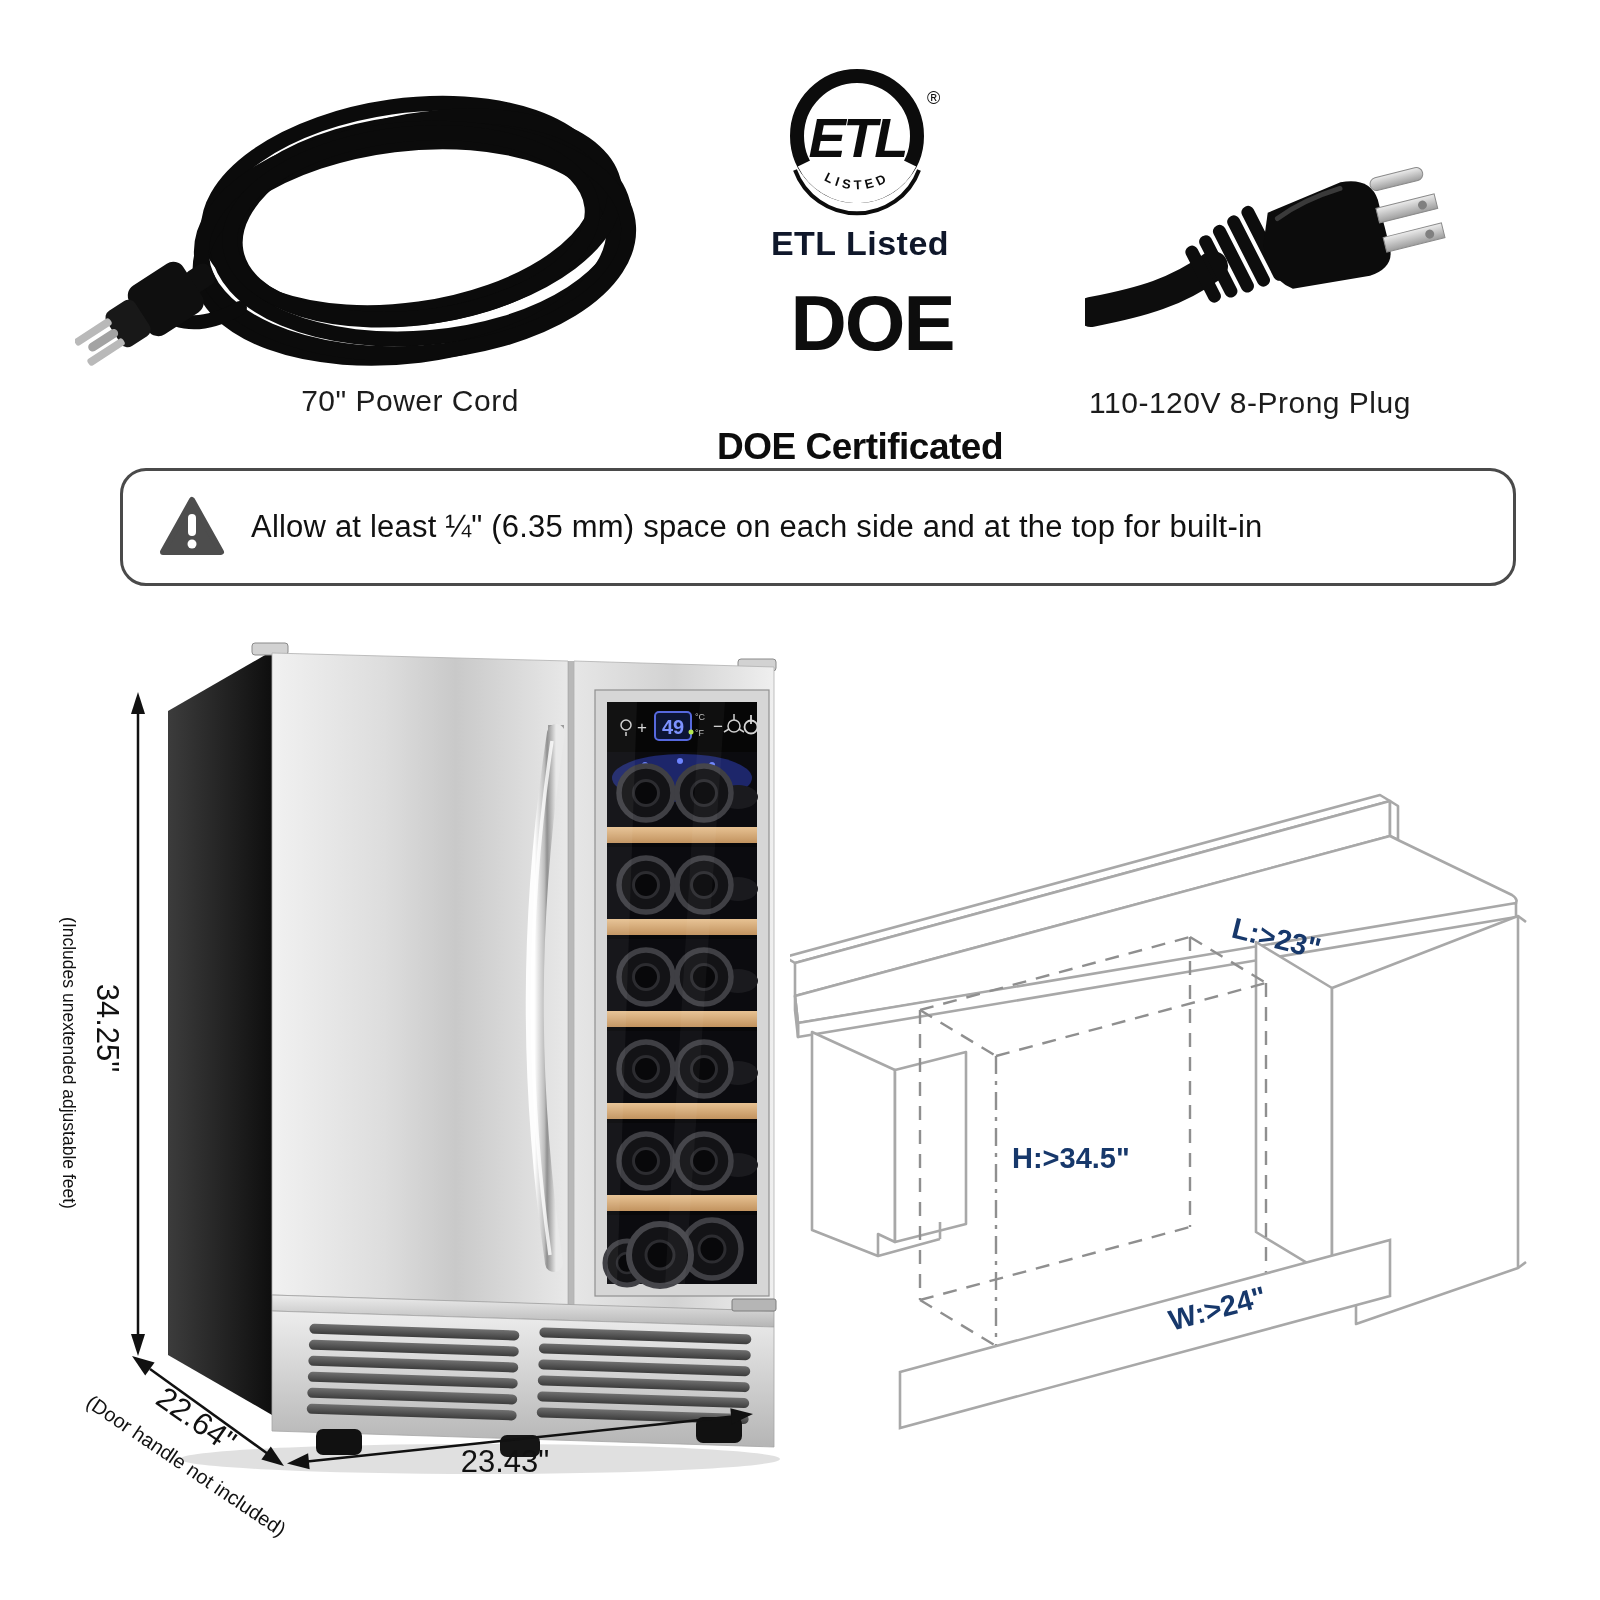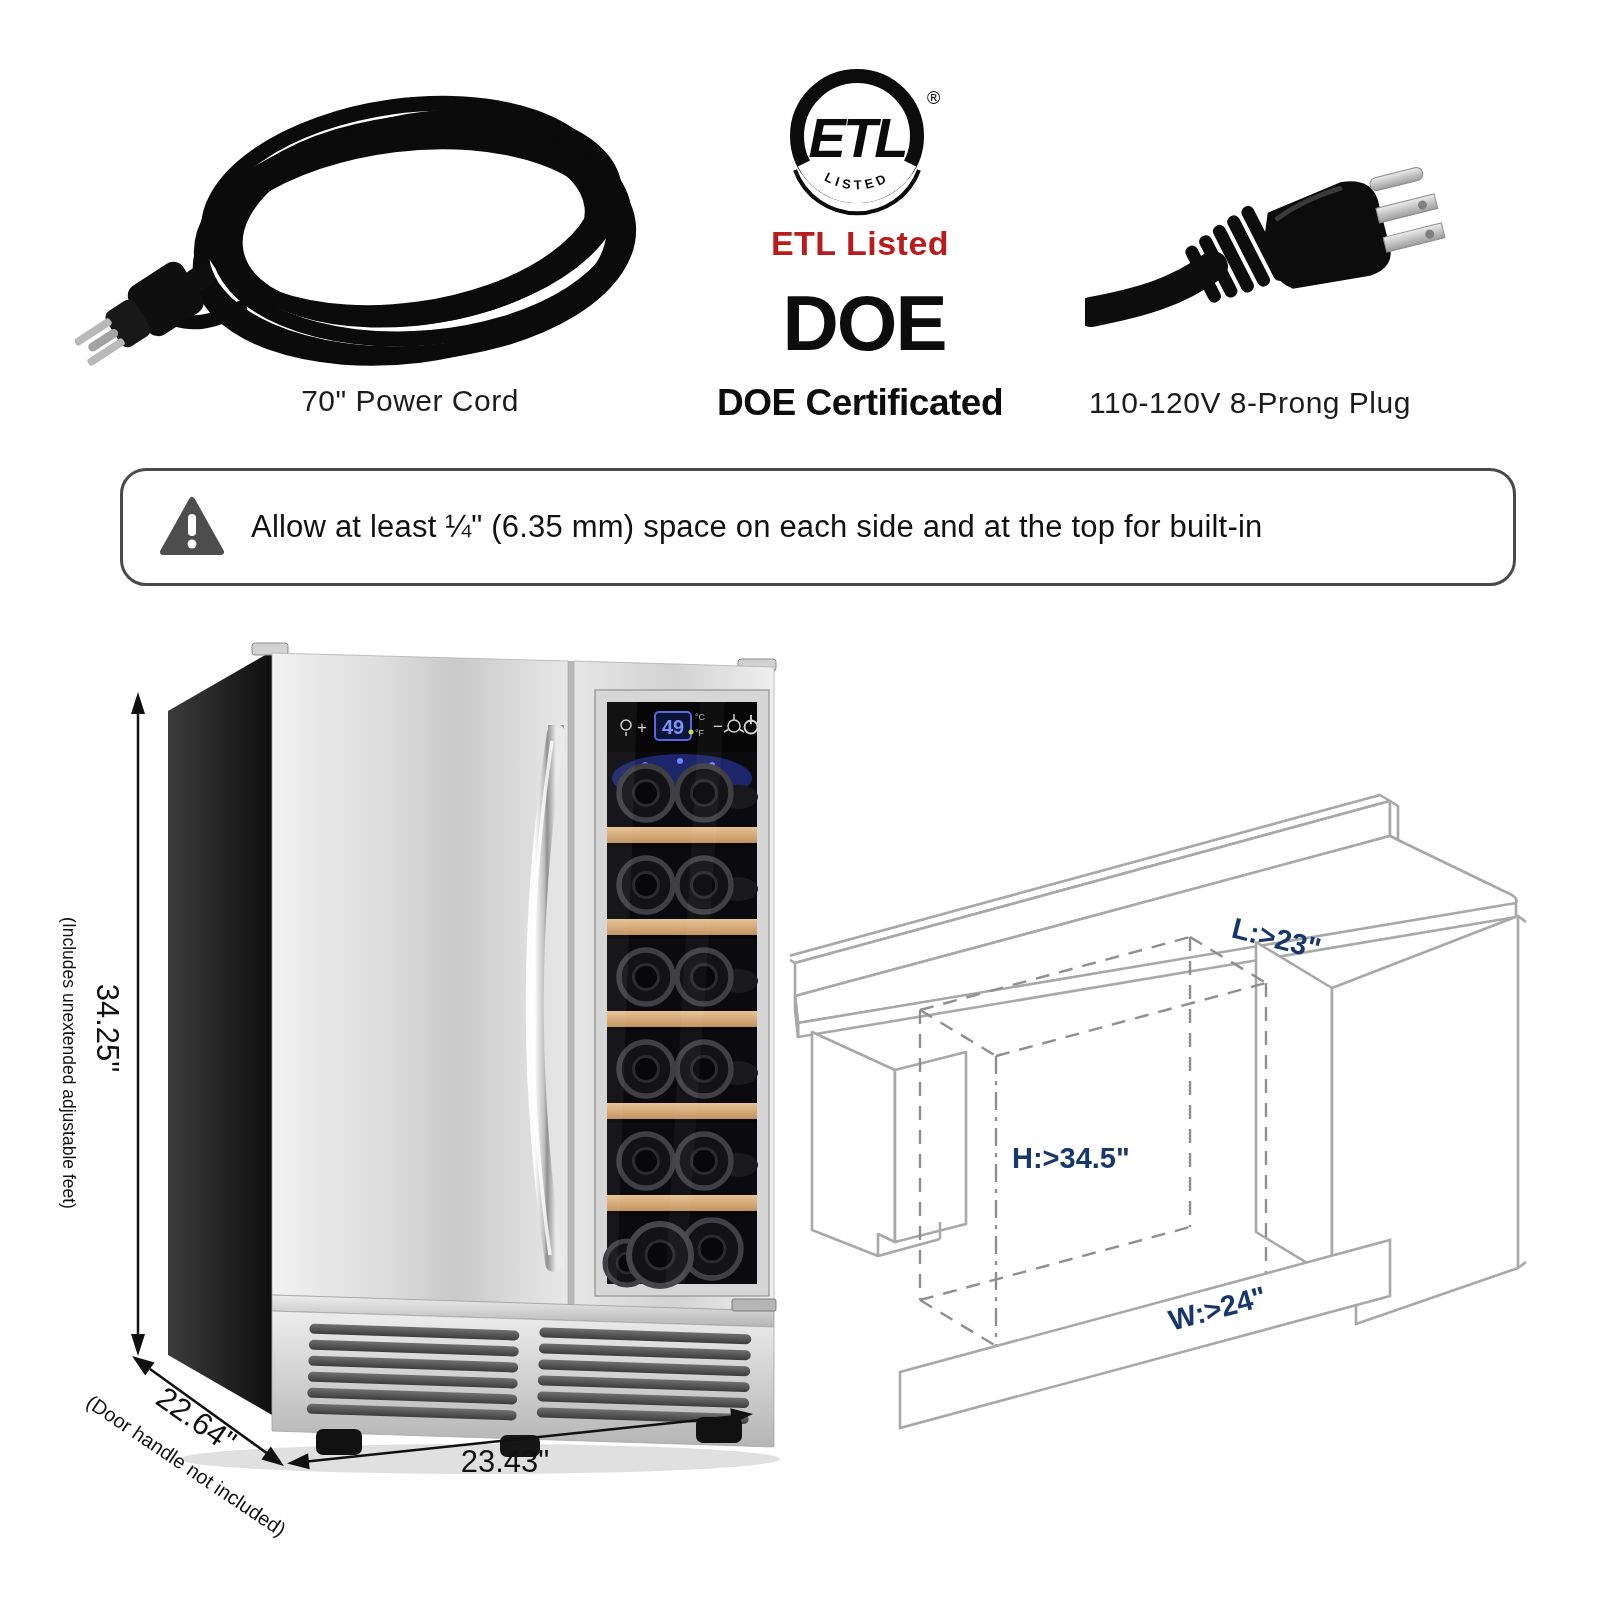--- a/index.html
+++ b/index.html
@@ -3,23 +3,23 @@
 <meta charset="utf-8">
 <style>
   html,body{margin:0;padding:0;}
   body{
     width:1600px;height:1600px;position:relative;background:#ffffff;
     font-family:"Liberation Sans", sans-serif;color:#1a1a1a;overflow:hidden;
   }
   .abs{position:absolute;}
   .caption{font-size:30px;color:#1c1c1c;text-align:center;letter-spacing:.5px;}
   .etl-col{left:690px;top:60px;width:340px;text-align:center;}
-  .etl-listed{font-size:34px;font-weight:700;letter-spacing:.5px;color:#b91c1c;}
+  .etl-listed{font-size:34px;font-weight:700;letter-spacing:.5px;color:#0f172a;}
   .doe-big{font-size:78px;font-weight:800;letter-spacing:-2px;color:#0d0d0d;line-height:1;}
-  .doe-cap{font-size:37px;font-weight:700;color:#0d0d0d;letter-spacing:-.5px;}
+  .doe-cap{font-size:37px;font-weight:700;color:#0d0d0d;letter-spacing:-.5px;margin-top:44px;}
   .warning-box{
     left:120px;top:468px;width:1354px;height:112px;border:3px solid #4a4a4a;border-radius:26px;
     display:flex;align-items:center;padding-left:36px;box-sizing:content-box;background:#fff;
   }
   .warning-text{font-size:31px;color:#111;margin-left:26px;letter-spacing:.2px;}
   .dim-label{font-size:31px;color:#111;white-space:nowrap;}
   .dim-note{font-size:18px;color:#111;white-space:nowrap;}
   .rot{transform-origin:center center;}
   svg text{font-family:"Liberation Sans", sans-serif;}
   .navy-label{font-size:29px;font-weight:600;}
@@ -54,21 +54,21 @@
   <path d="M 40 105 A 58 58 0 0 0 144 105" stroke="#ffffff" stroke-width="16" fill="none"></path>
   <path id="listedArc" d="M 36 96 A 62 62 0 0 0 148 96" fill="none"></path>
   <text font-size="13" font-weight="700" letter-spacing="4" fill="#0c0c0c">
     <textPath href="#listedArc" startOffset="50%" text-anchor="middle">LISTED</textPath>
   </text>
   <path d="M 30 112 A 66 66 0 0 0 154 112" stroke="#0c0c0c" stroke-width="4" fill="none"></path>
   <text x="162" y="46" font-size="18" fill="#0c0c0c">®</text>
 </svg>
 <div class="abs etl-col">
   <div class="abs etl-listed" style="left:0;top:164px;width:340px;">ETL Listed</div>
-  <div class="abs doe-big" style="left:4px;top:224px;width:340px;">DOE</div>
+  <div class="abs doe-big" style="left:12px;top:224px;width:340px;">DOE</div>
   <div class="abs doe-cap" style="left:-30px;top:322px;width:400px;">DOE Certificated</div>
 </div>
 
 <svg class="abs" style="left:1085px;top:150px;" width="370" height="200" viewBox="0 0 370 200">
   <defs>
     <linearGradient id="metalG" x1="0" y1="0" x2="0" y2="1">
       <stop offset="0" stop-color="#ececec"></stop>
         <stop offset="1" stop-color="#9d9d9d"></stop>
     </linearGradient>
   </defs>

